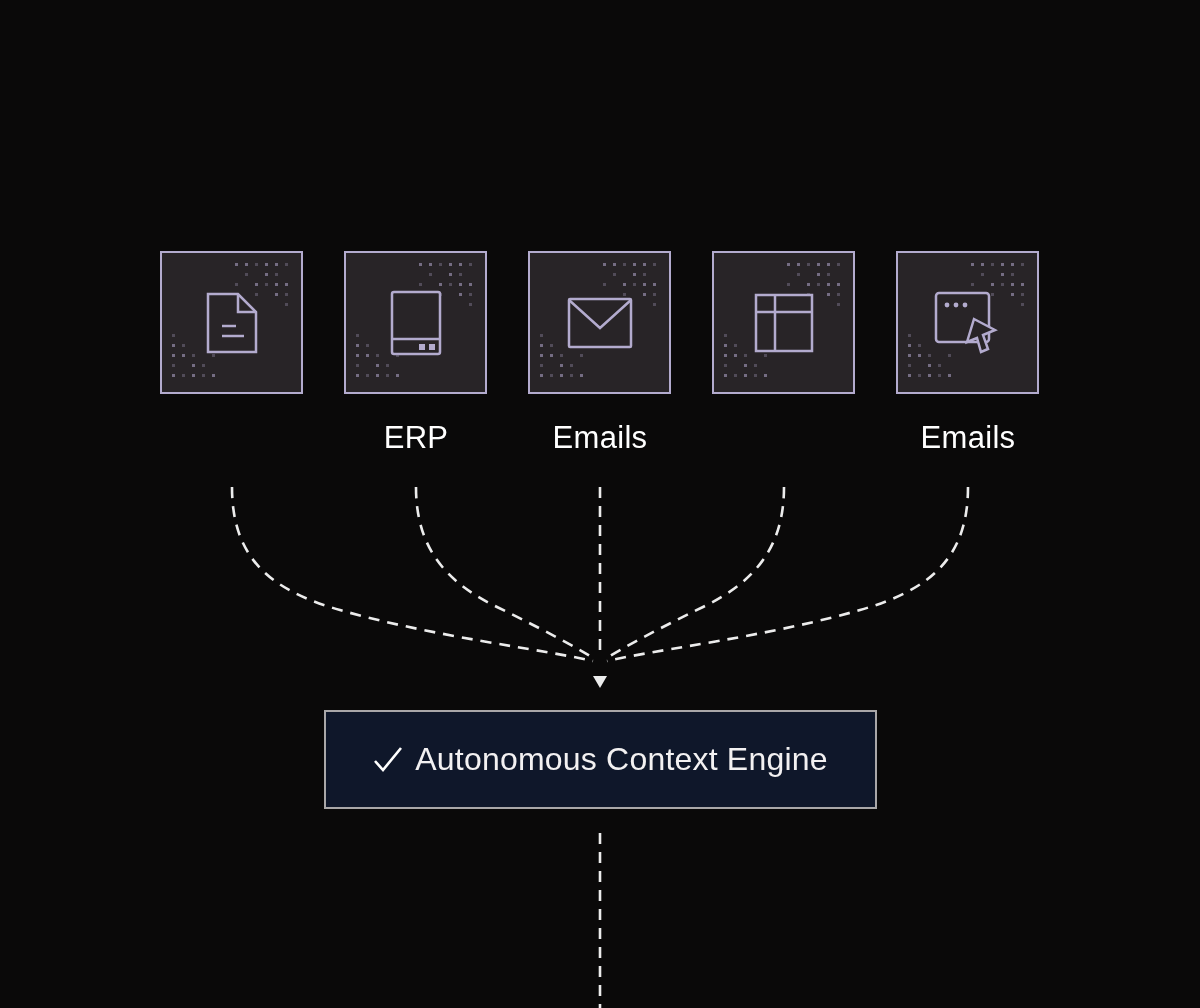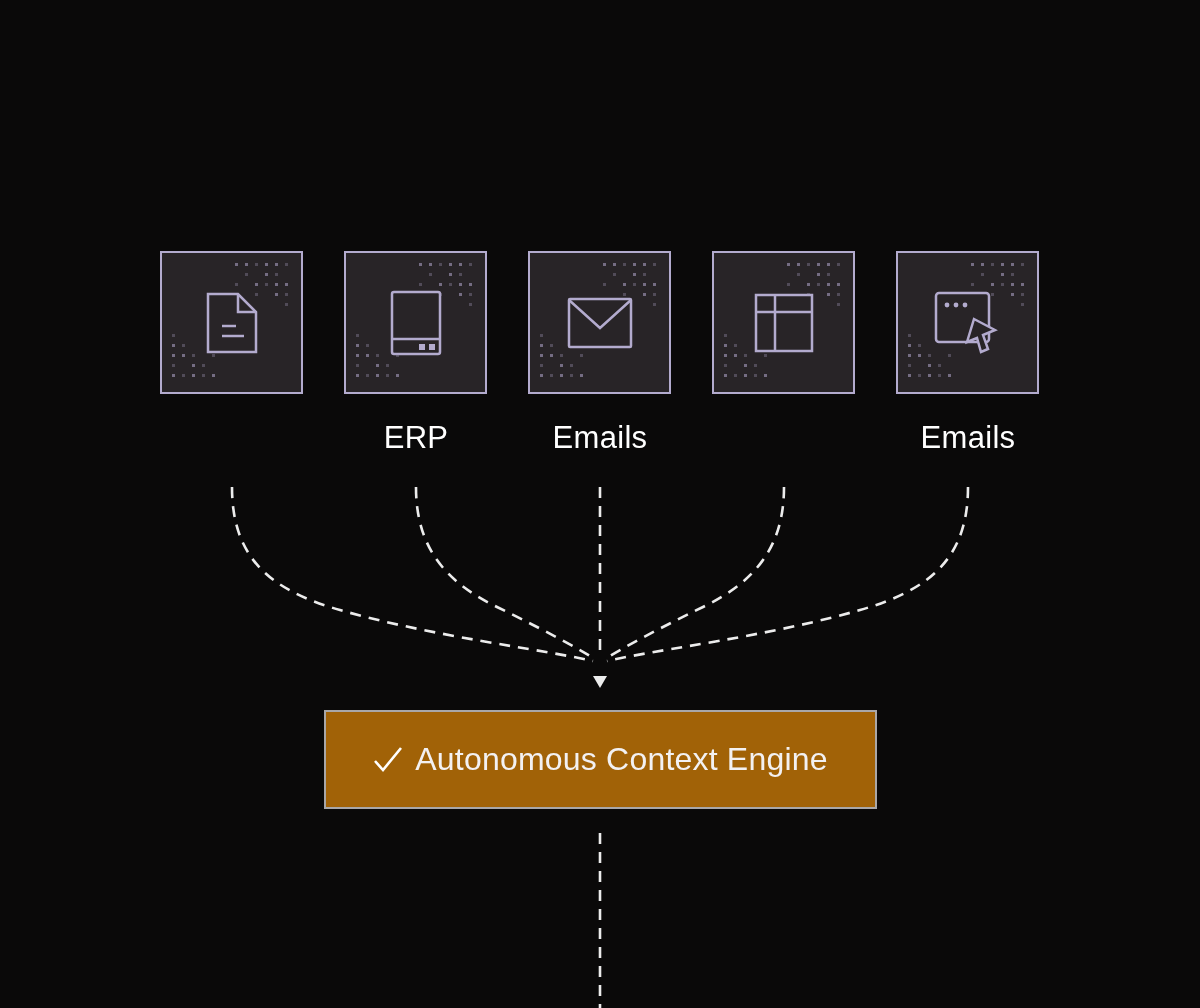--- a/index.html
+++ b/index.html
@@ -20,21 +20,21 @@
   .dots{position:absolute;z-index:1;}
   .dots-tr{top:10px;right:8px;width:58px;height:48px;}
   .dots-bl{bottom:10px;left:10px;width:48px;height:48px;}
   .dot{position:absolute;width:3px;height:3px;background:#a89fc2;}
   .source-label{
     position:absolute;top:420px;width:184px;text-align:center;
     color:#ffffff;font-size:31px;font-weight:500;letter-spacing:.3px;z-index:2;
   }
   .engine-box{
     position:absolute;left:324px;top:710px;width:549px;height:95px;
-    background:#a16207;border:2px solid #a9a7a8;z-index:2;
+    background:#0f172a;border:2px solid #a9a7a8;z-index:2;
     display:flex;align-items:center;justify-content:center;gap:12px;
   }
   .engine-label{
     color:#f3f1f2;font-size:32px;font-weight:500;letter-spacing:.2px;
   }
 </style>
 </head>
 <body>
 
 <div class="stage">

